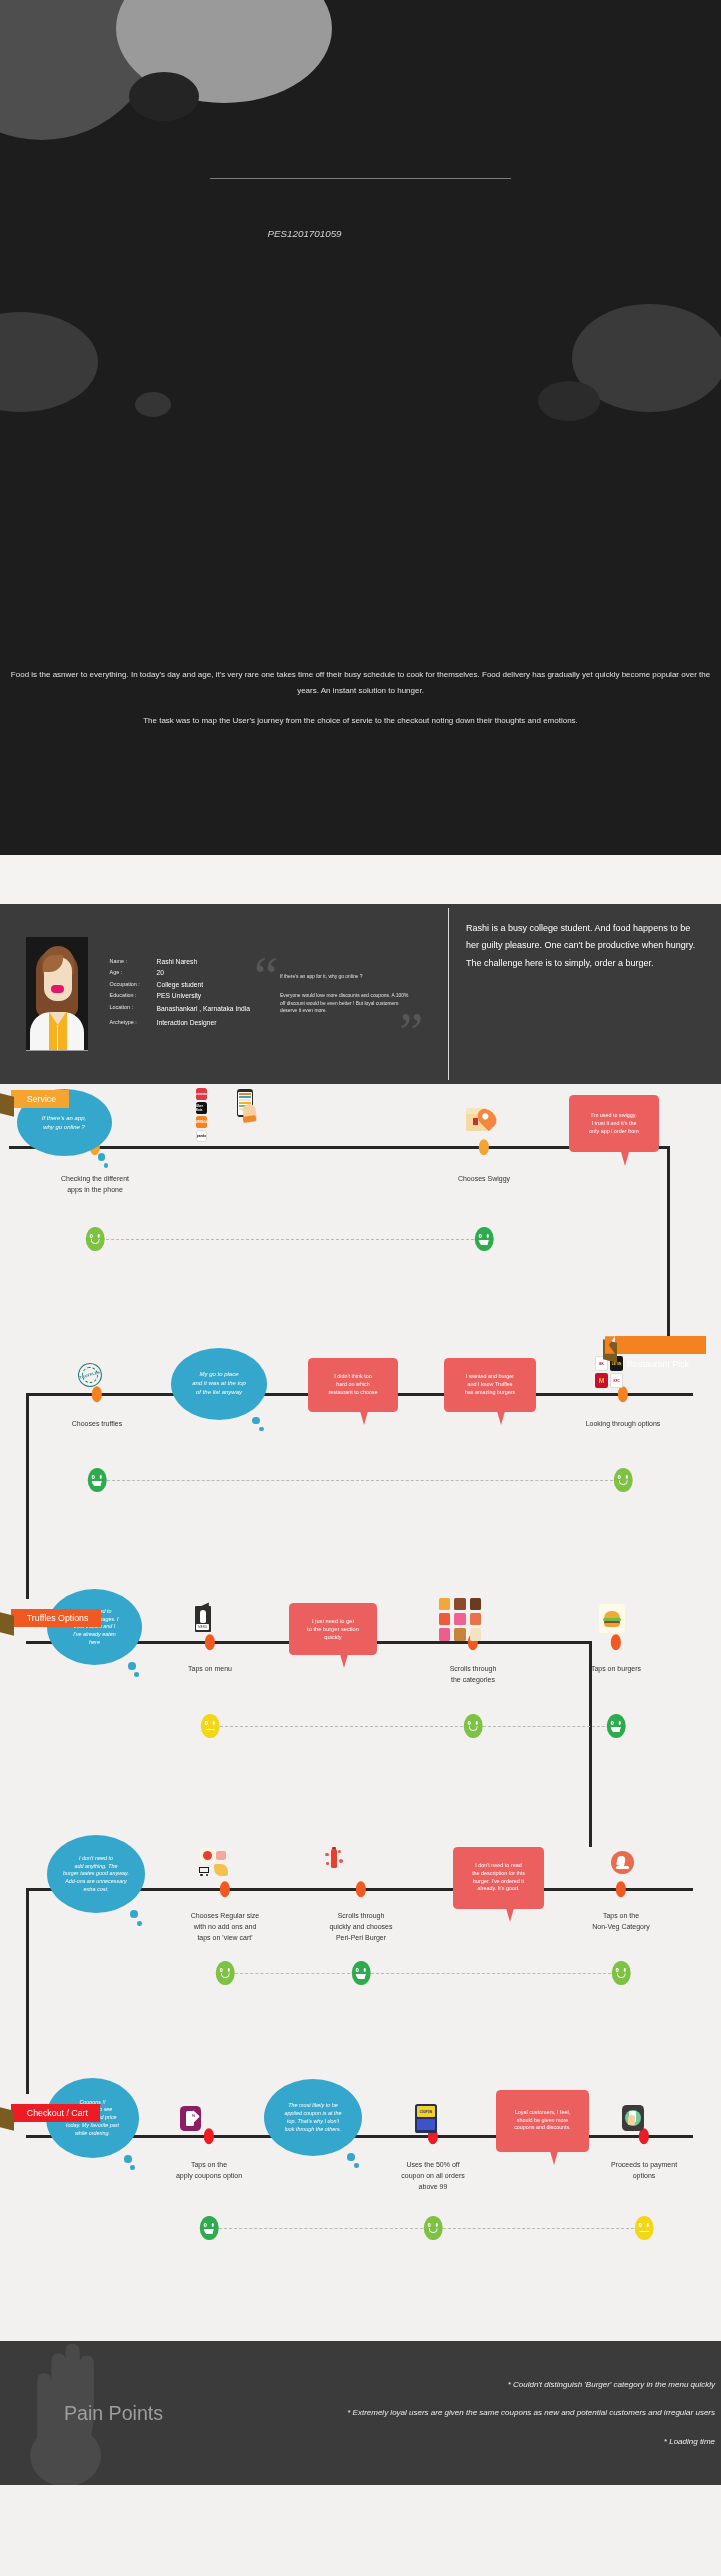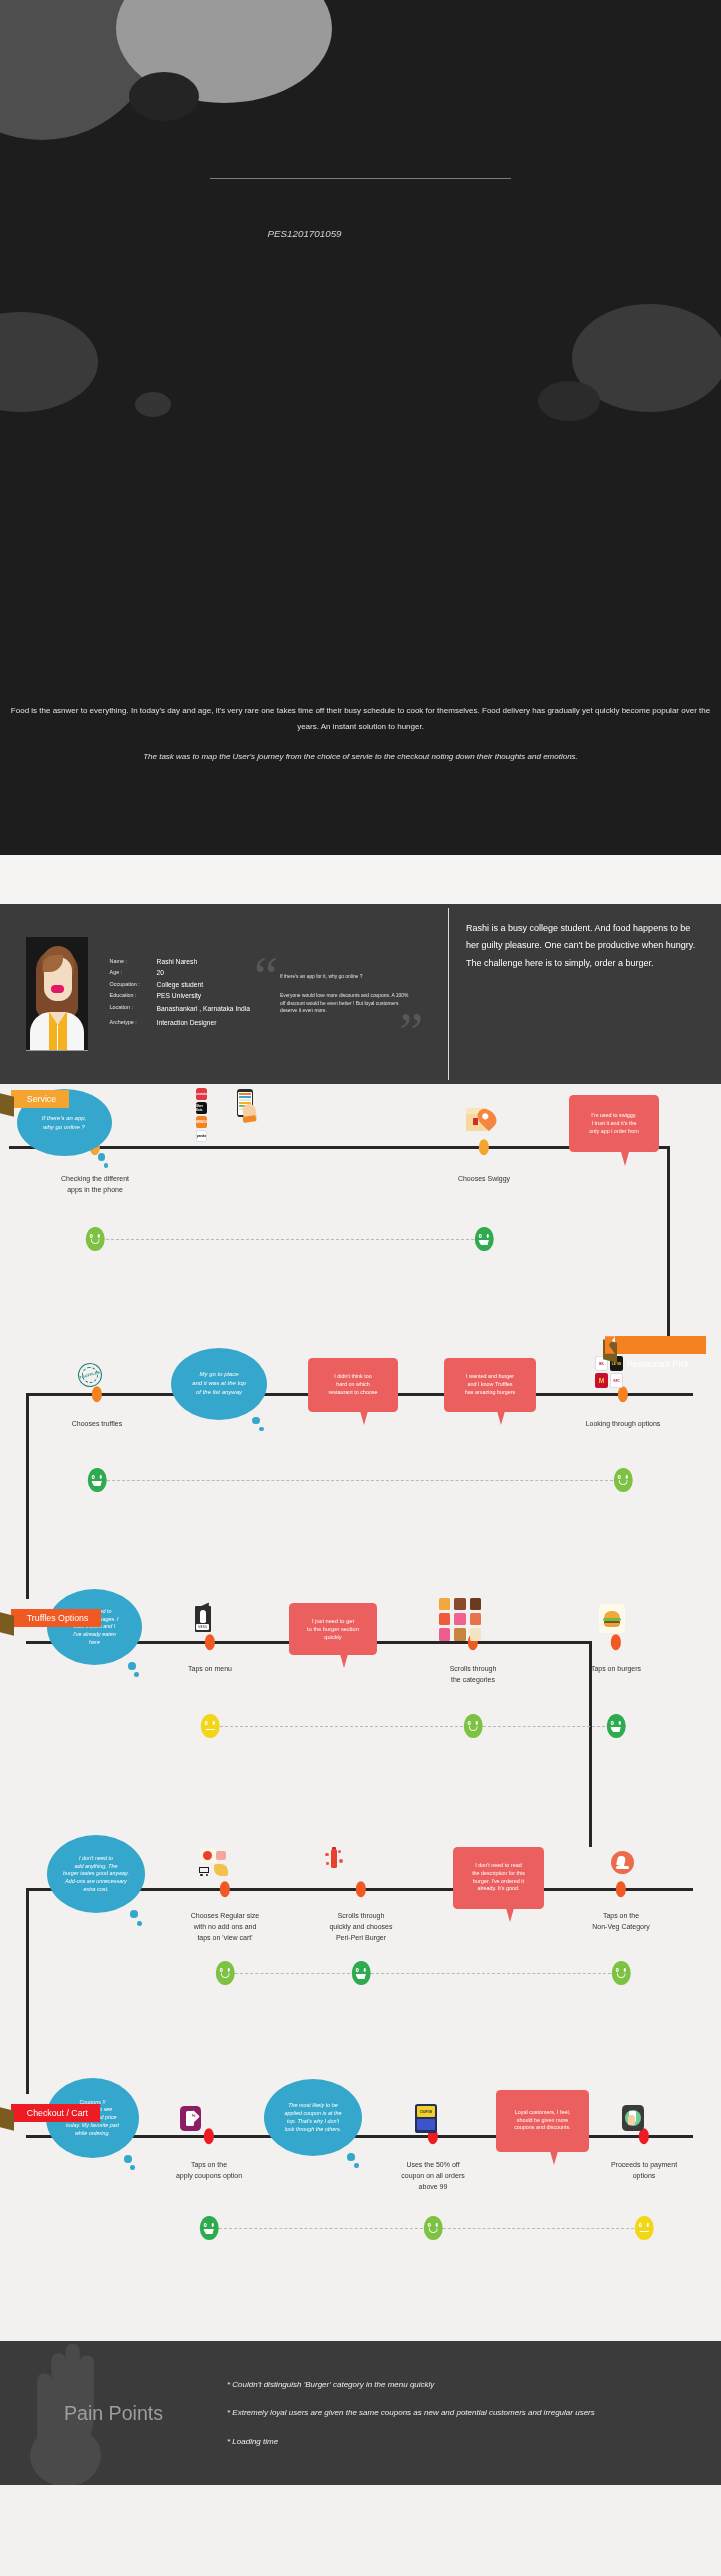--- a/index.html
+++ b/index.html
@@ -50,24 +50,24 @@
   .brief-num {
     position: absolute; left: 0; right: 0; top: -10.3px;
     font-size: 93px; color: #3d3d3d; font-weight: 400; line-height: 1;
     letter-spacing: -2.1px;
   }
   .brief-label {
     position: relative; display: inline-block; margin-left: 27px; margin-top: 29px;
     font-size: 32px; color: #f5b335; font-weight: 400;
   }
   .brief-body {
-    position: absolute; top: 703px; left: 0; width: 721px;
+    position: absolute; top: 667px; left: 0; width: 721px;
     text-align: center; color: #e0e0e0; font-size: 8px; line-height: 2.05;
   }
-  .brief-body p + p { margin-top: 13.4px; font-style: italic; }
+  .brief-body p + p { margin-top: 13.4px; }
 
   
   .white-band { width: 721px; height: 49px; background: #f4f3f1; }
 
   
   .persona {
     position: relative; width: 721px; height: 180px;
     background: #3b3b3b; display: flex; overflow: hidden;
   }
   .persona-left {
@@ -323,23 +323,23 @@
   }
   .pain-hand {
     position: absolute; left: 15.5px; top: -15.5px; width: 118px; height: 170px;
     opacity: .16;
   }
   .pain-title {
     position: relative; z-index: 3; width: 227px; text-align: center;
     color: #9e9e9e; font-size: 19.6px;
   }
   .pain-list {
-    position: relative; z-index: 3; flex: 1; text-align: left;
+    position: relative; z-index: 3; flex: 1; text-align: right;
     color: #ededed; font-size: 8px; font-style: italic; line-height: 1.5;
-    padding-right: 24px;
+    padding-right: 6px;
   }
   .pain-list p { margin-bottom: 16.5px; }
   .pain-list p:last-child { margin-bottom: 0; }
 </style>
 </head>
 <body>
 
 <div class="page">
 
   <section class="hero">

